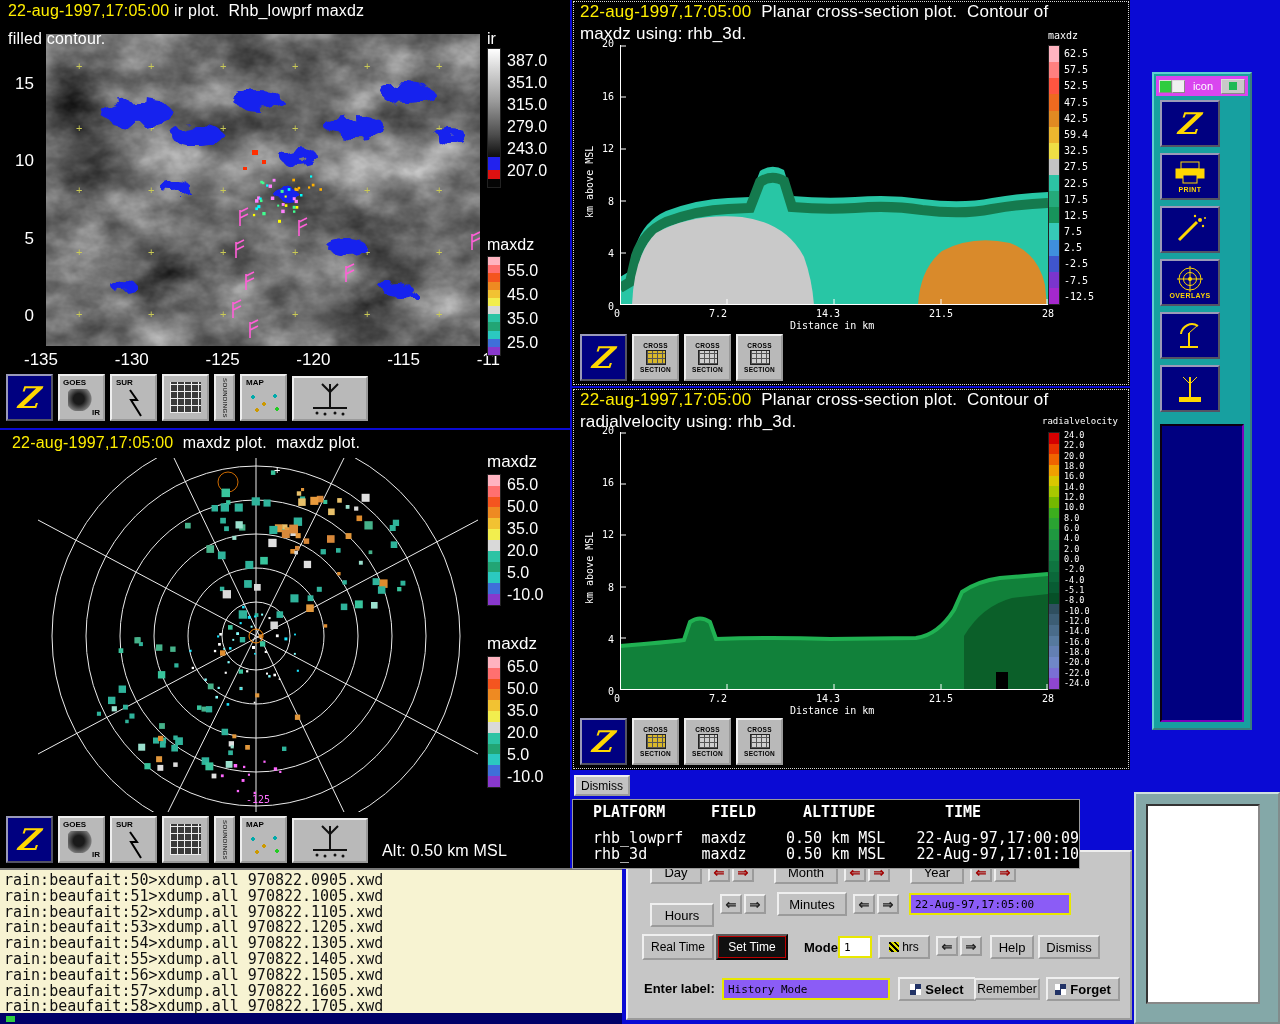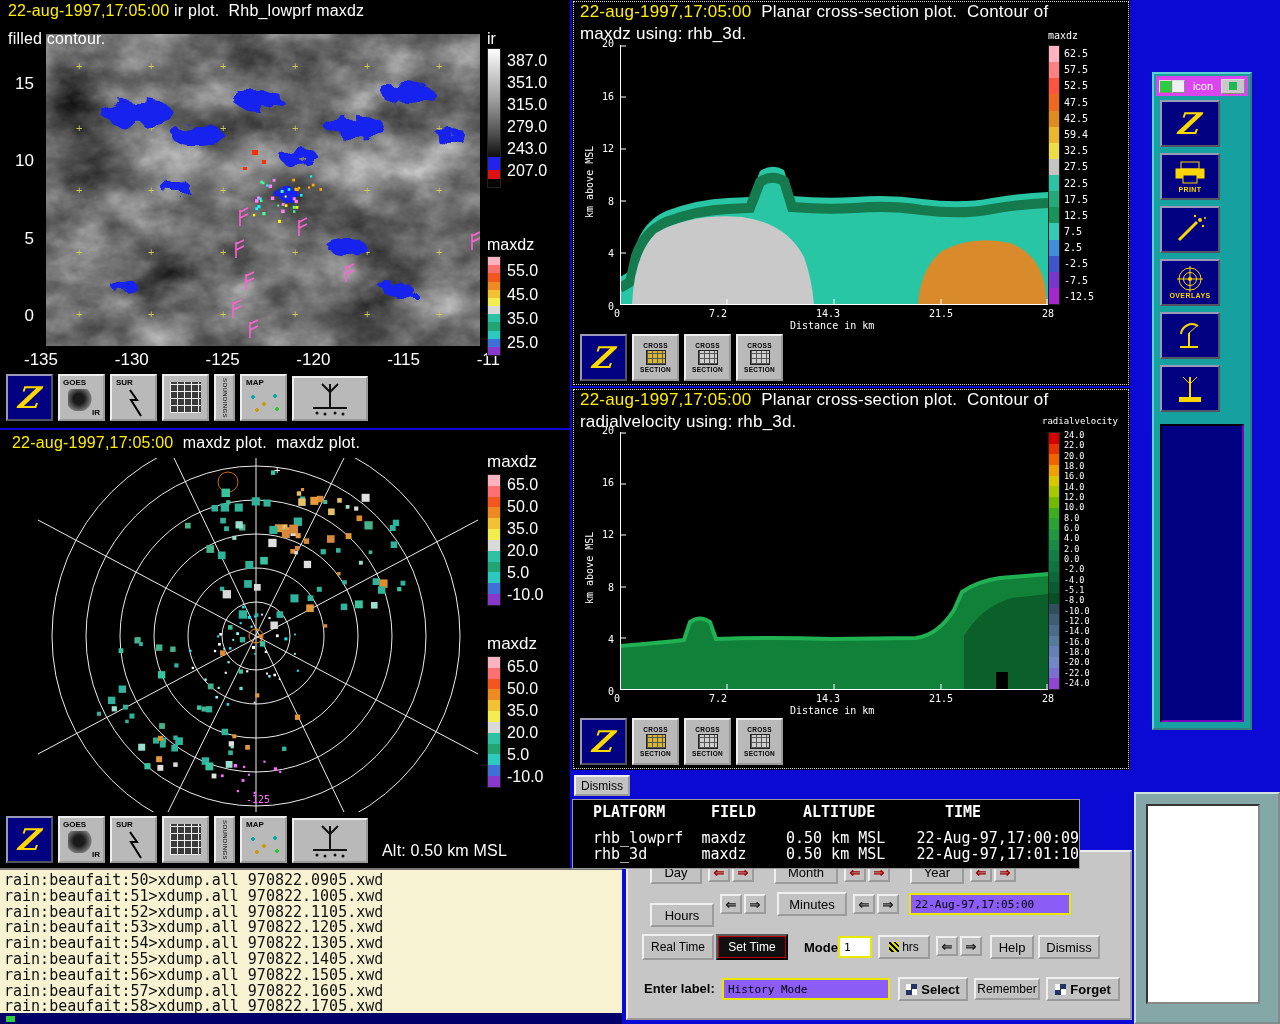--- a/index.html
+++ b/index.html
@@ -879,21 +879,21 @@
     <div class="gbtn abs" style="left:362px;top:1px;width:44px;height:24px">
         <span>Help</span>
       </div>
     <div class="gbtn abs" style="left:410px;top:1px;width:62px;height:24px">
         <span>Dismiss</span>
       </div>
   </div>
   <div class="abs" style="left:0;top:124px;width:100%;height:28px">
     <span class="abs" style="left:16px;top:5px;font-size:13px;font-weight:bold">Enter label:</span>
     <input class="yfield abs" style="left: 94px; top: 2px; width: 168px; height: 22px;" readonly="" value="History Mode">
-    <div class="gbtn abs" style="left:270px;top:1px;width:70px;height:24px;font-weight:bold;gap:4px">
+    <div class="gbtn abs" style="left:270px;top:1px;width:78px;height:24px;font-weight:bold;gap:4px">
         <span class="micon"></span>
         <span>Select</span>
       </div>
     <div class="gbtn abs" style="left:346px;top:2px;width:66px;height:22px;font-size:12px">
         <span>Remember</span>
       </div>
     <div class="gbtn abs" style="left:418px;top:1px;width:74px;height:24px;font-weight:bold;gap:4px">
         <span class="micon"></span>
         <span>Forget</span>
       </div>

